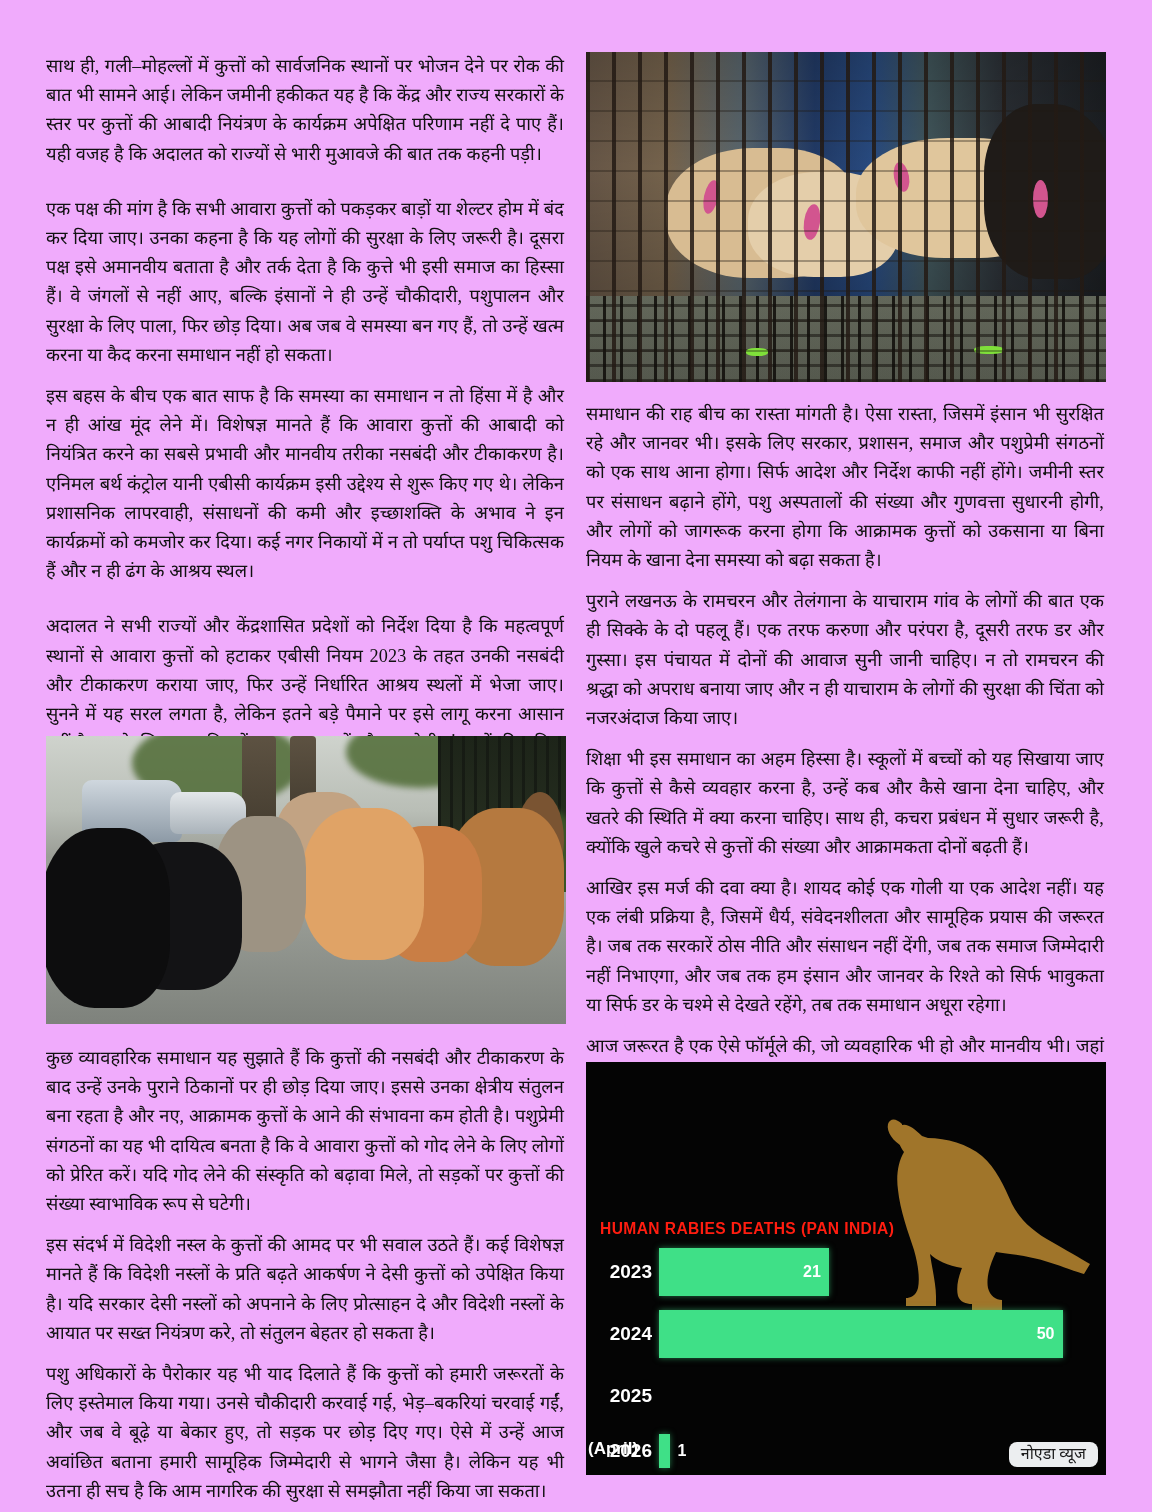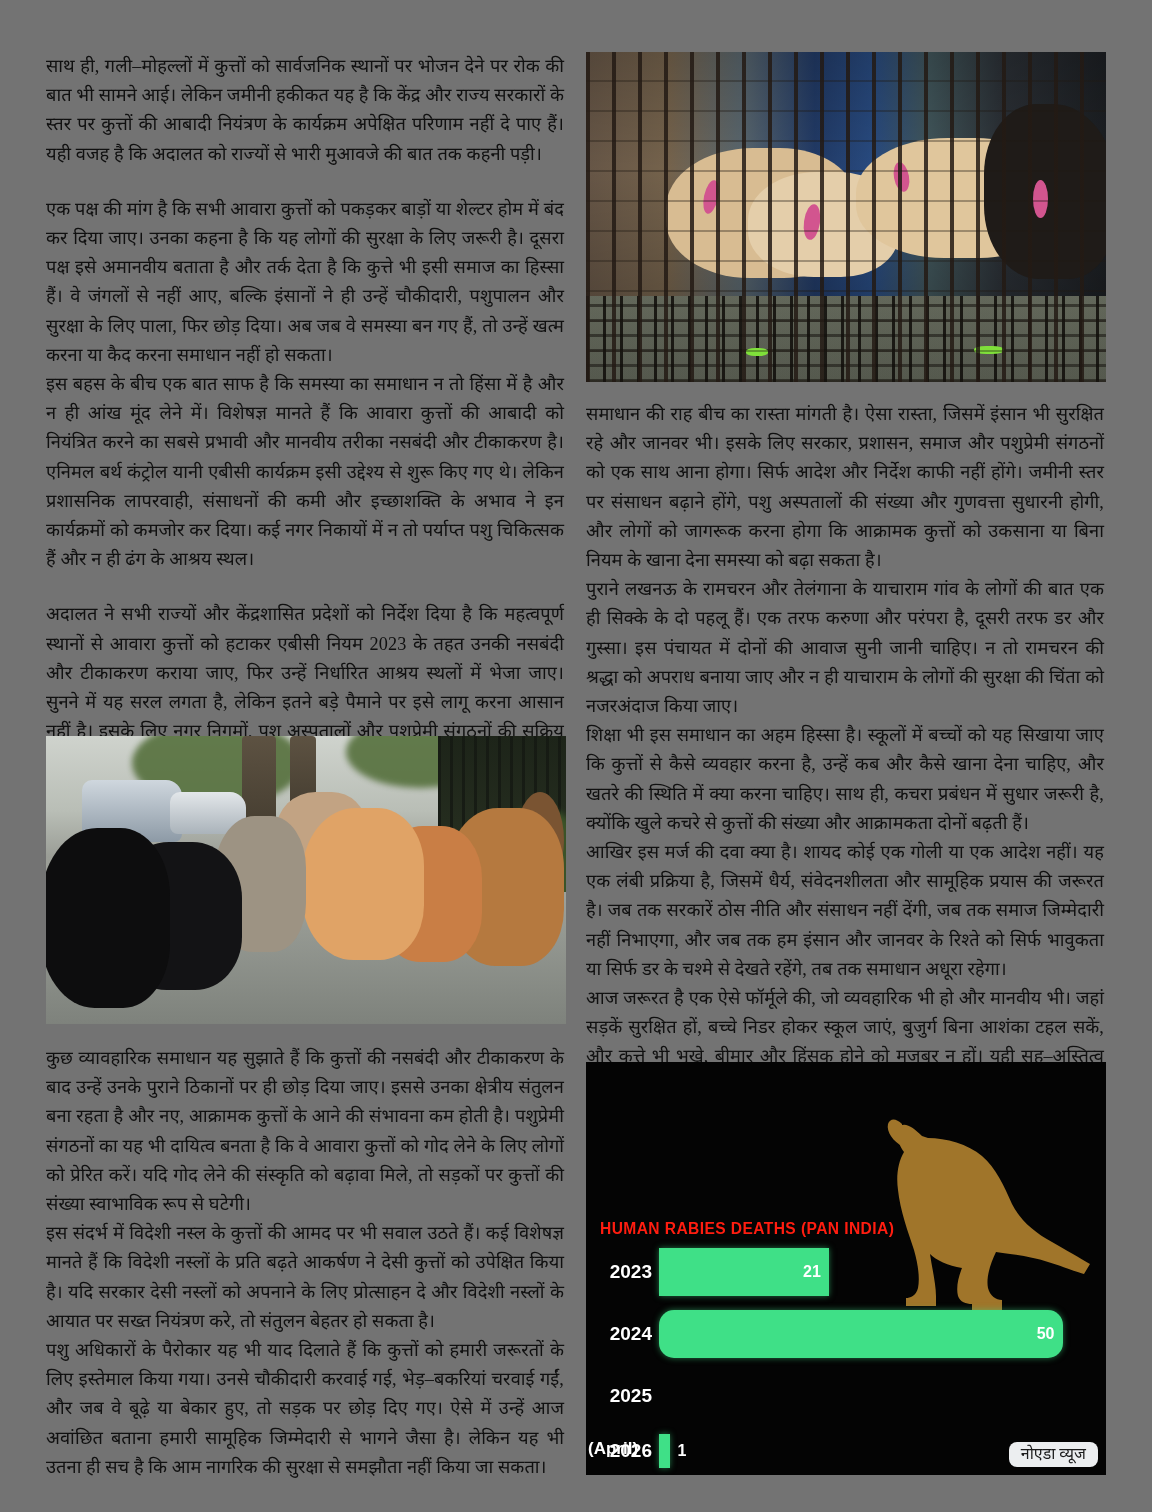--- a/index.html
+++ b/index.html
@@ -13,21 +13,21 @@
     height: 1512px;
     font-family: "Liberation Sans", "DejaVu Sans", sans-serif;
     color: #0b0b0b;
     position: relative;
     overflow: hidden;
   }
 
   .page {
     position: absolute;
     inset: 0;
-    background: #737373;
+    background: #f0abfc;
   }
 
   
   .col {
     position: absolute;
     top: 52px;
     width: 518px;
   }
   .col-left  { left: 46px;  }
   .col-right { left: 586px; }
@@ -37,21 +37,21 @@
     font-size: 18.2px;
     line-height: 29.2px;
     text-align: justify;
     text-justify: inter-word;
     margin: 0 0 0 0;
     color: #101010;
     letter-spacing: 0.1px;
   }
   .para + .para { margin-top: 0px; }
   .para.gap-before { margin-top: 26px; }
-  .para.tight { margin-top: 0px; }
+  .para.tight { margin-top: 12px; }
 
   
   .photo {
     position: relative;
     overflow: hidden;
     background: #4d4a46;
   }
 
   
   .photo-cage {
@@ -340,21 +340,21 @@
         <div class="bar-track">
           <div class="bar-fill" style="width:38.5%;">
             <div class="bar-value inside">21</div>
           </div>
         </div>
       </div>
 
       <div class="bar-row">
         <div class="bar-label">2024</div>
         <div class="bar-track">
-          <div class="bar-fill" style="width:91.5%;border-radius:15px;">
+          <div class="bar-fill" style="width:91.5%;">
             <div class="bar-value inside">50</div>
           </div>
         </div>
       </div>
 
       <div class="bar-row">
         <div class="bar-label">2025</div>
       </div>
 
       <div class="bar-row" style="height:34px;margin-top:6px;">

